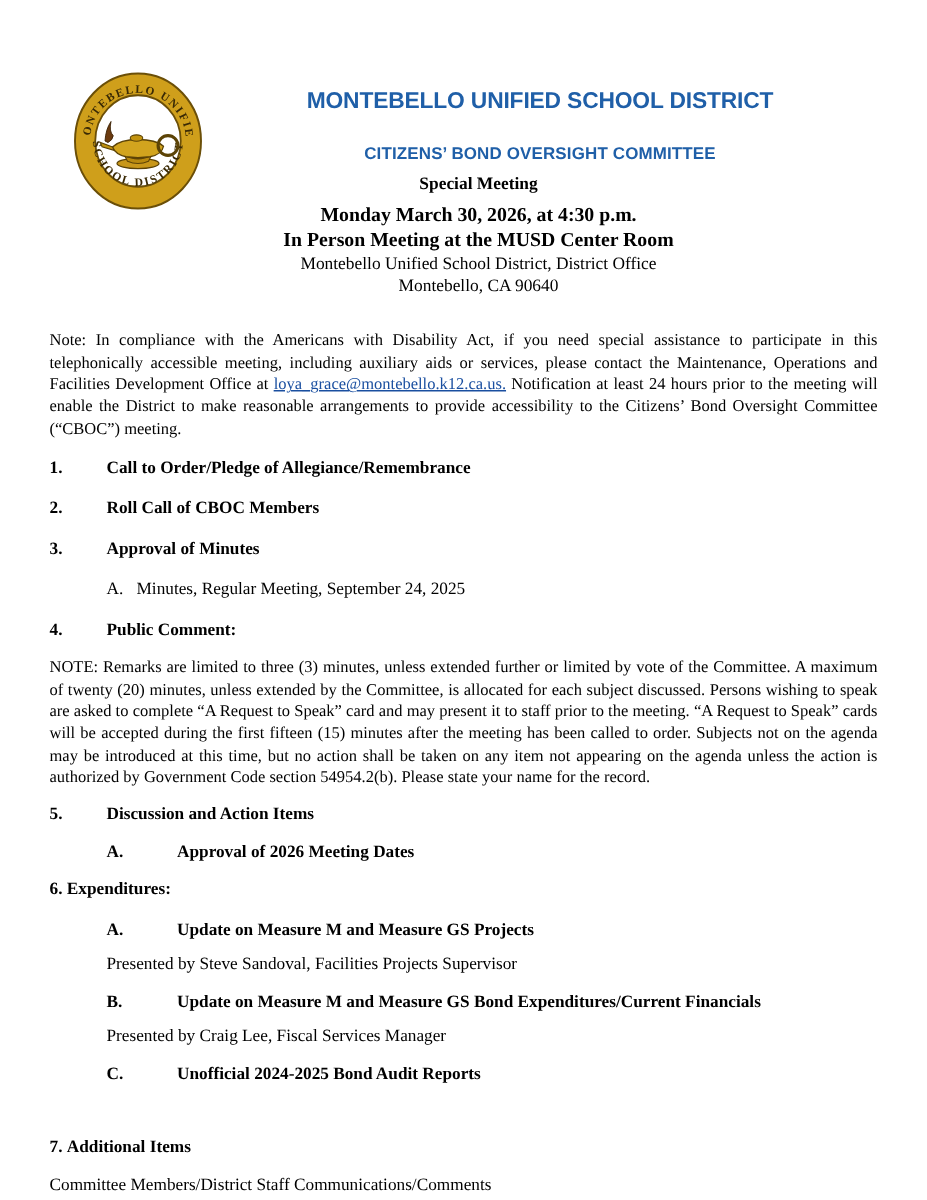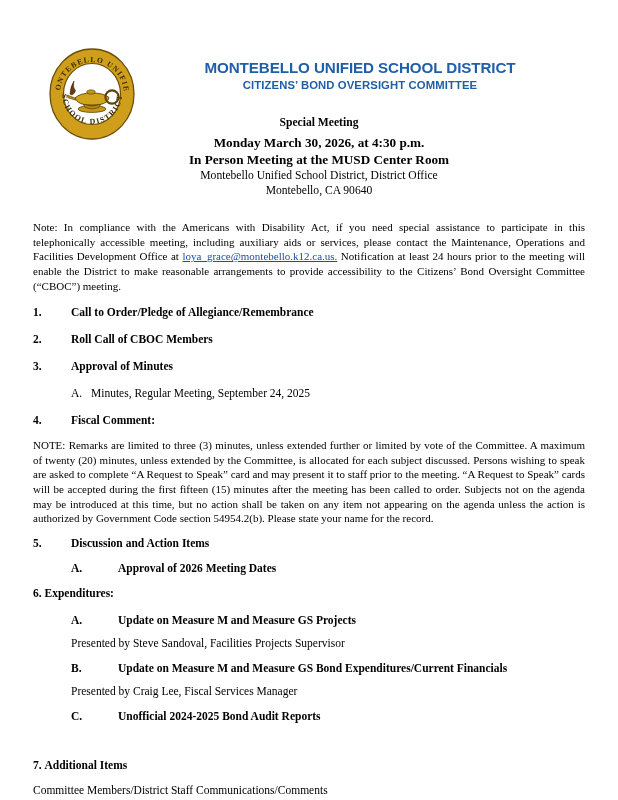--- a/index.html
+++ b/index.html
@@ -54,21 +54,21 @@
     color: #1f5fa8;
     line-height: 1.15;
     white-space: nowrap;
   }
   .committee-title {
     font-family: "Liberation Sans", "DejaVu Sans", sans-serif;
     font-weight: bold;
     font-size: 11.3px;
     letter-spacing: 0.1px;
     color: #1f5fa8;
-    margin-top: 3px;
+    margin-top: 21px;
     white-space: nowrap;
   }
 
   
   .meeting-block {
     position: absolute;
     left: 109px;
     top: 115px;
     width: 420px;
     text-align: center;
@@ -256,21 +256,21 @@
     <div class="sp-12"></div>
 
     <div class="sub-row">
       <span class="sub-letter">A.</span>
       <span class="sub-text-plain">Minutes, Regular Meeting, September 24, 2025</span>
     </div>
     <div class="sp-12"></div>
 
     <div class="agenda-row">
       <span class="num">4.</span>
-      <span class="item-text">Fiscal Comment:</span>
+      <span class="item-text">Public Comment:</span>
     </div>
     <div class="sp-10"></div>
 
     <p class="para">NOTE:  Remarks are limited to three (3) minutes, unless extended further or limited by vote of the Committee. A maximum of twenty (20) minutes, unless extended by the Committee, is allocated for each subject discussed. Persons wishing to speak are asked to complete “A Request to Speak” card and may present it to staff prior to the meeting.  “A Request to Speak” cards will be accepted during the first fifteen (15) minutes after the meeting has been called to order. Subjects not on the agenda may be introduced at this time, but no action shall be taken on any item not appearing on the agenda unless the action is authorized by Government Code section 54954.2(b). Please state your name for the record.</p>
 
     <div class="sp-10"></div>
 
     <div class="agenda-row">
       <span class="num">5.</span>
       <span class="item-text">Discussion and Action Items</span>

